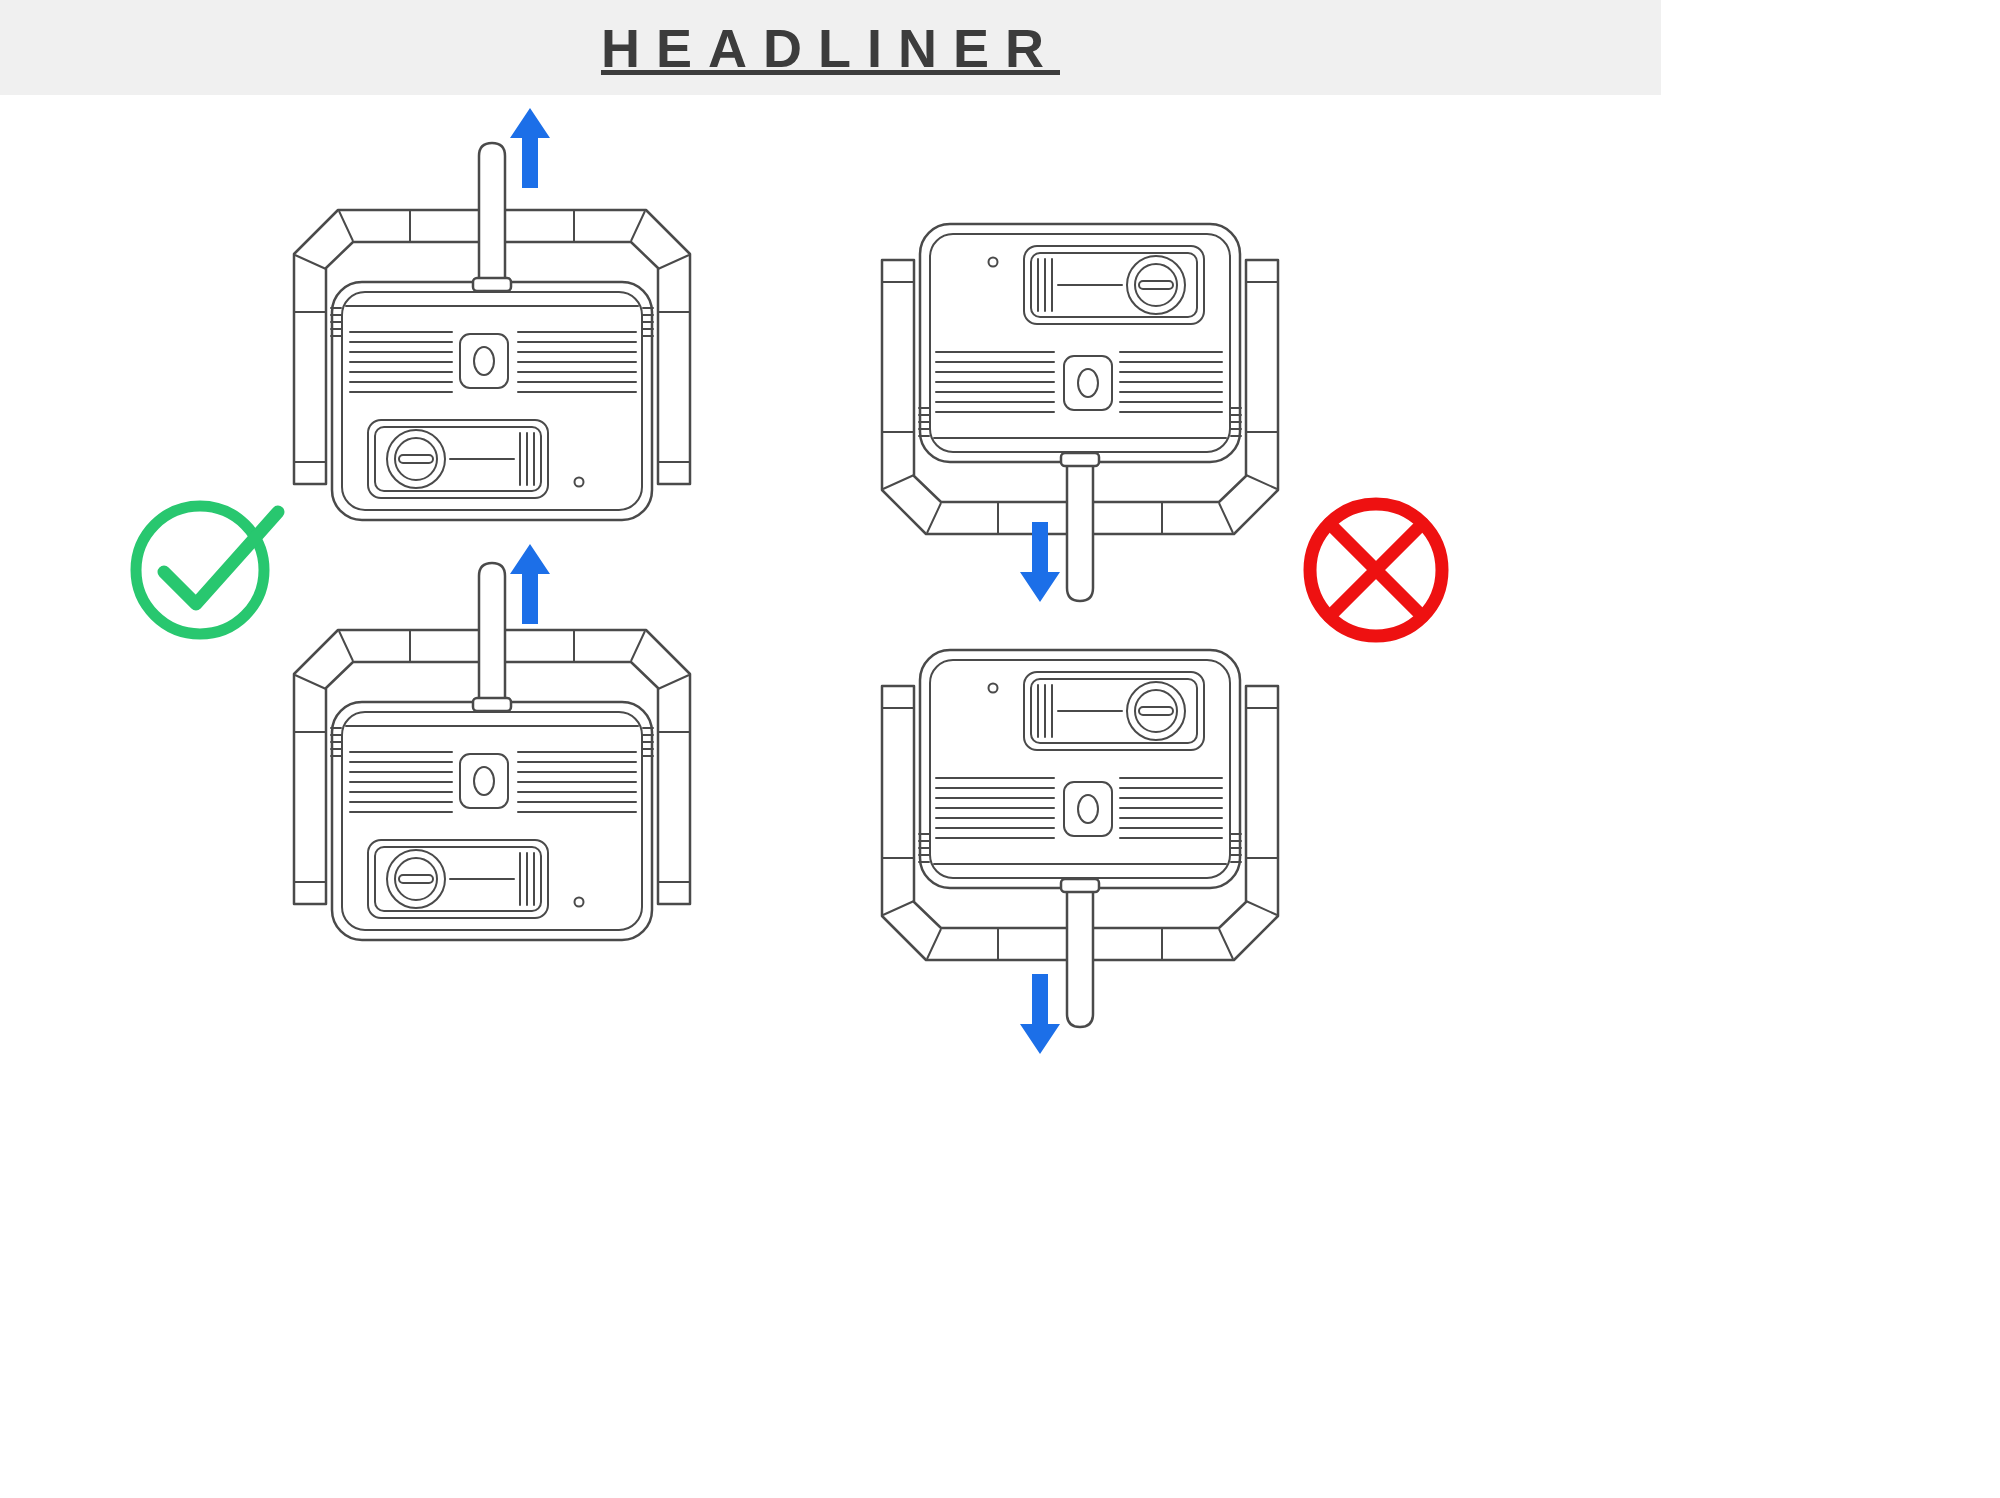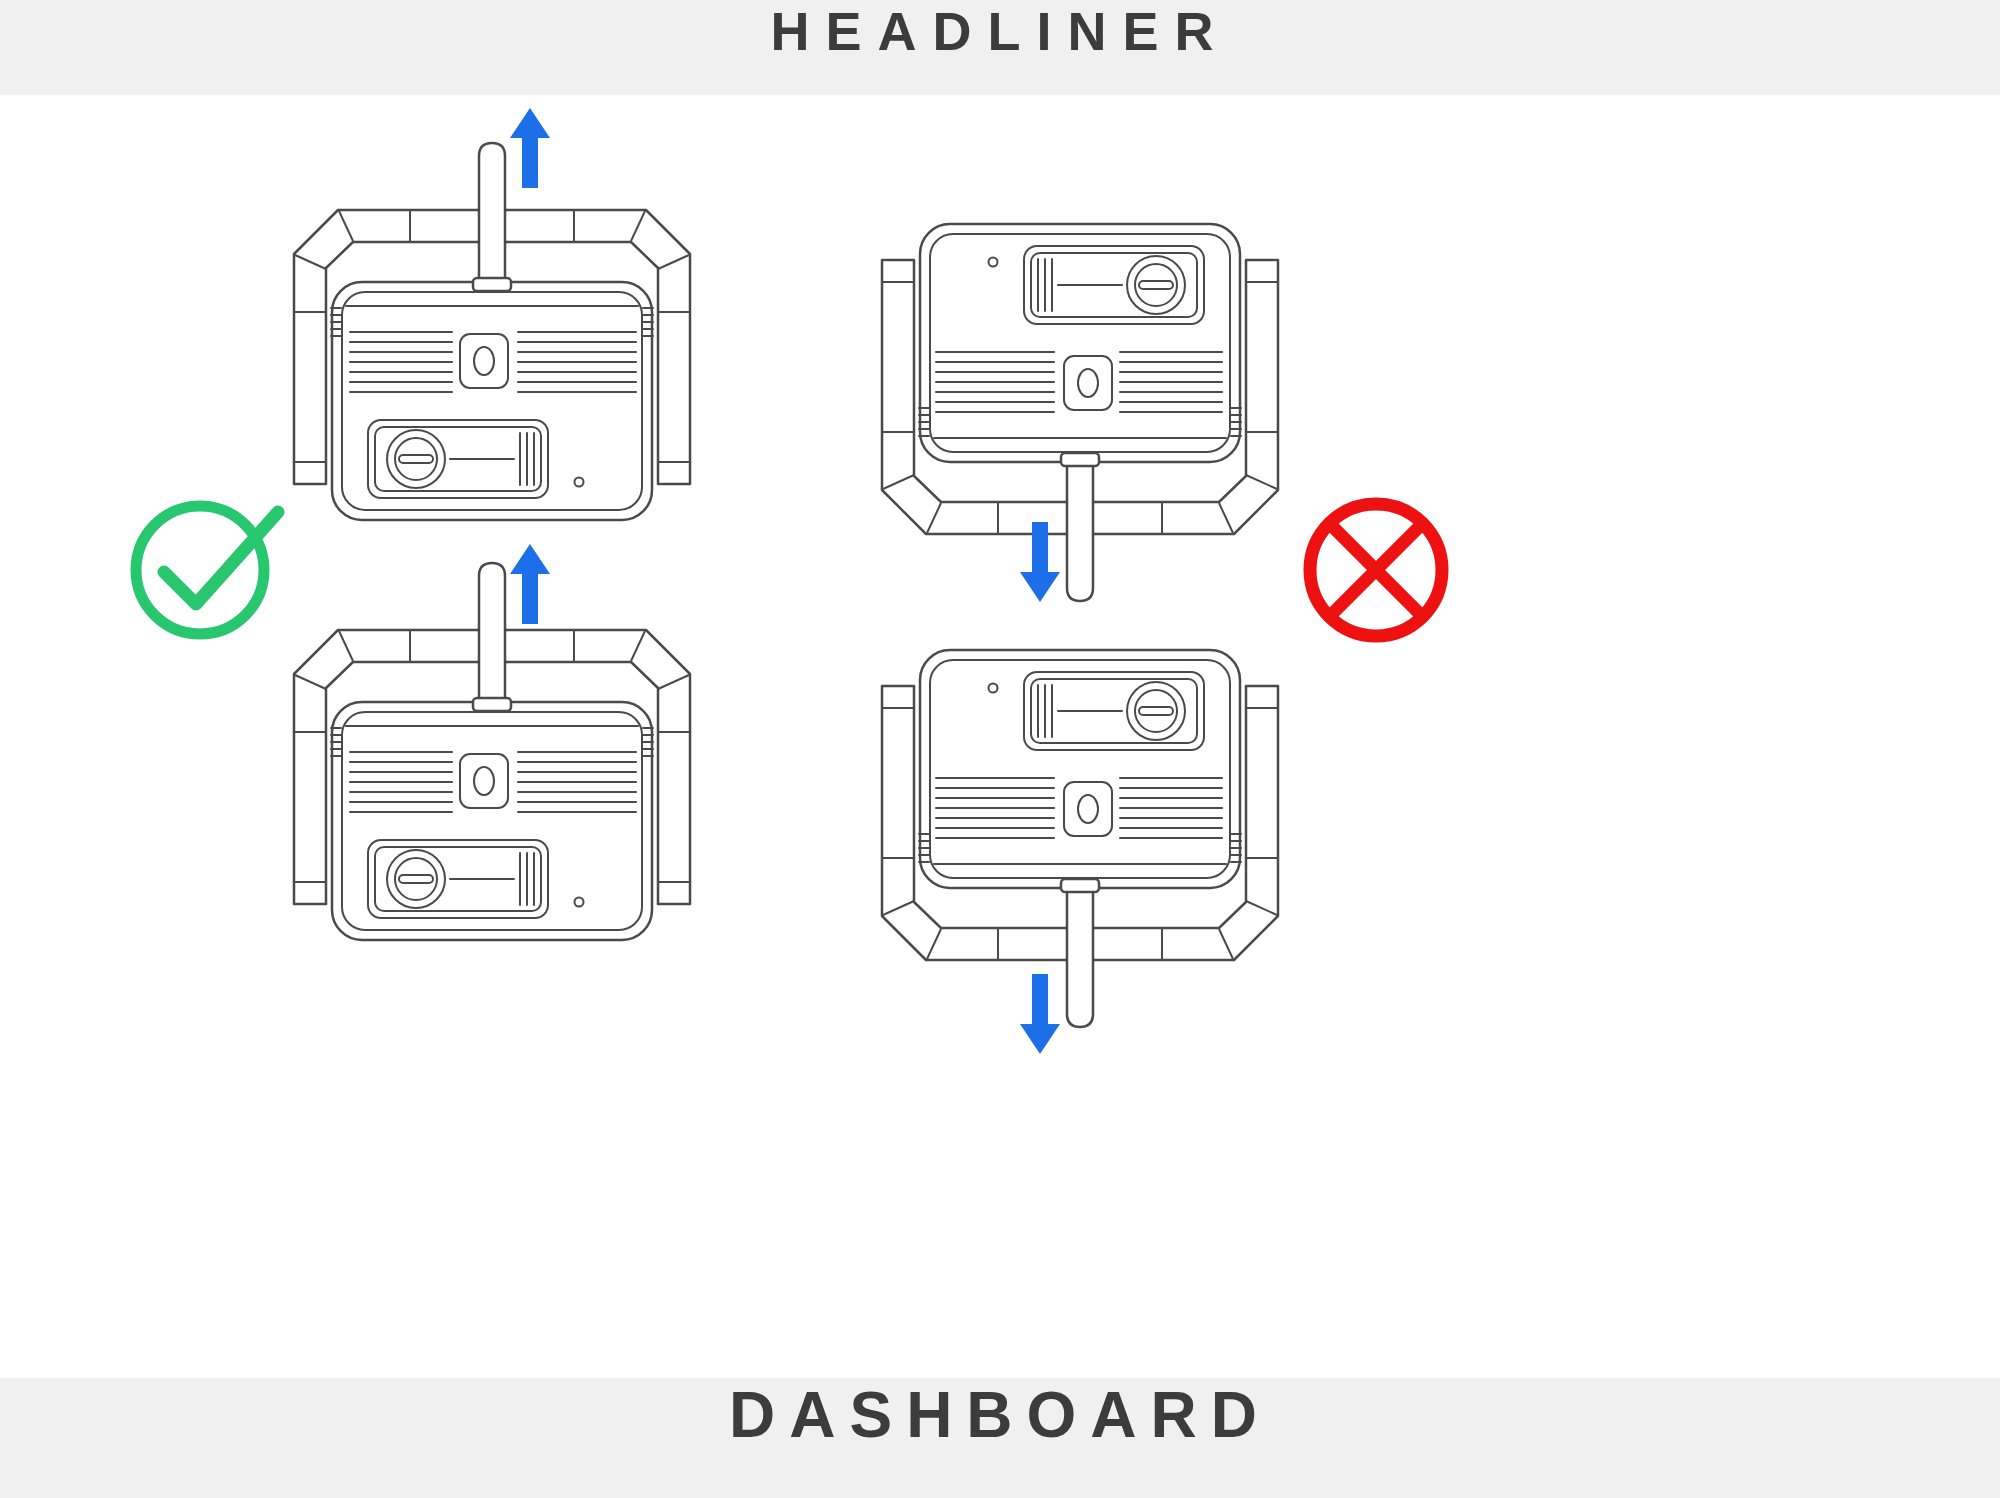--- a/index.html
+++ b/index.html
@@ -15,24 +15,24 @@
   body{
     width:2000px;height:1498px;
     background:#fff;
     font-family:"Liberation Sans", sans-serif;
   }
   .page{
     position:relative;width:2000px;height:1498px;
     background:var(--canvas-bg);overflow:hidden;
   }
   .banner{
-    position:absolute;left:0;width:2000px;
+    position:absolute;left:0;width:1661px;
     background:var(--banner-bg);color:var(--banner-text);
-    display:flex;justify-content:center;
-    font-weight:bold;text-transform:uppercase;
+    display:flex;align-items:center;justify-content:center;
+    font-weight:bold;text-transform:uppercase;text-decoration:underline;
   }
   .banner.top{top:0;height:95px;font-size:54px;letter-spacing:16px;}
   .banner.bottom{top:1378px;height:120px;font-size:64px;letter-spacing:14px;}
   .abs{position:absolute;}
   svg.device{position:absolute;width:400px;height:400px;z-index:1;}
   svg.device.flipped{transform:rotate(180deg);}
   svg.arrow{position:absolute;width:44px;height:84px;z-index:2;}
   svg.arrow .arrow-shape{fill:var(--arrow-blue);}
   svg.arrow.down{transform:rotate(180deg);}
   svg.status{position:absolute;width:170px;height:170px;z-index:2;}
@@ -124,17 +124,14 @@
     <path class="arrow-shape" d="M22 2 L42 32 L30 32 L30 82 L14 82 L14 32 L2 32 Z"></path>
   </svg>
 
   <svg class="device flipped" style="left:880px;top:638px;" viewBox="0 0 400 400">
     <use href="#sym-device" xlink:href="#sym-device"></use>
   </svg>
   <svg class="arrow down" style="left:1018px;top:972px;" viewBox="0 0 44 84">
     <path class="arrow-shape" d="M22 2 L42 32 L30 32 L30 82 L14 82 L14 32 L2 32 Z"></path>
   </svg>
 
-  <footer class="banner bottom">
-    <span>DASHBOARD</span>
-  </footer>
 
 </div>
 
 </body></html>

